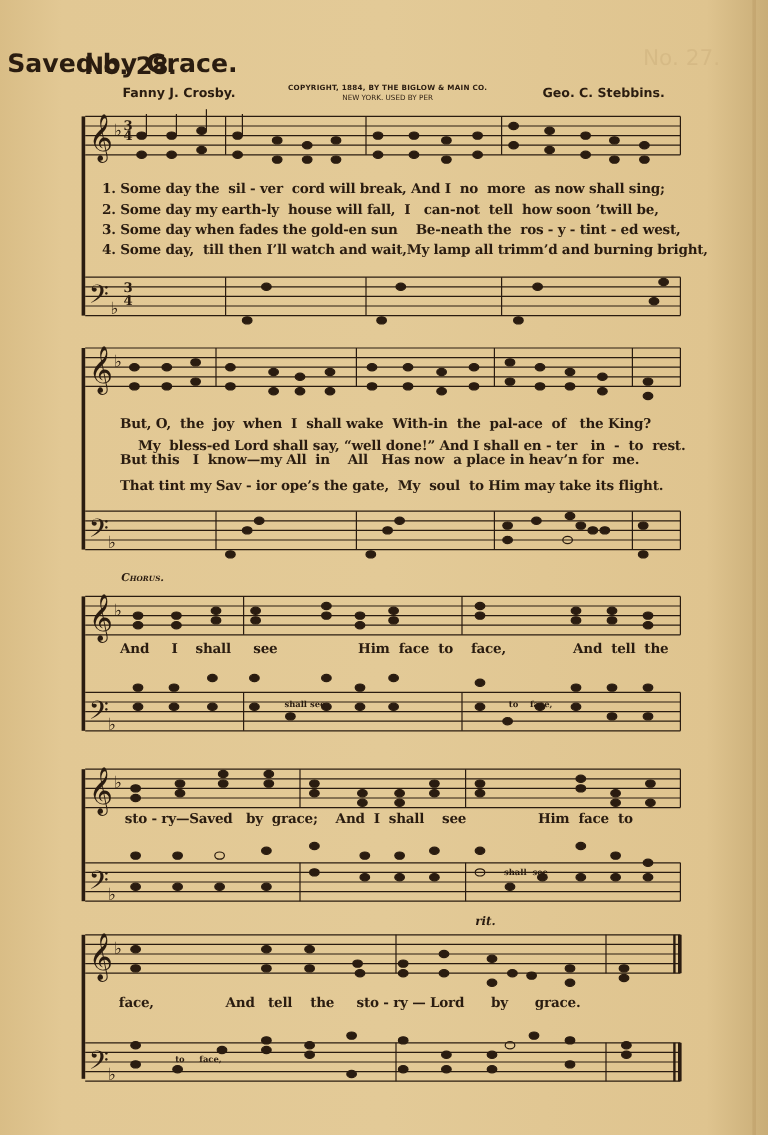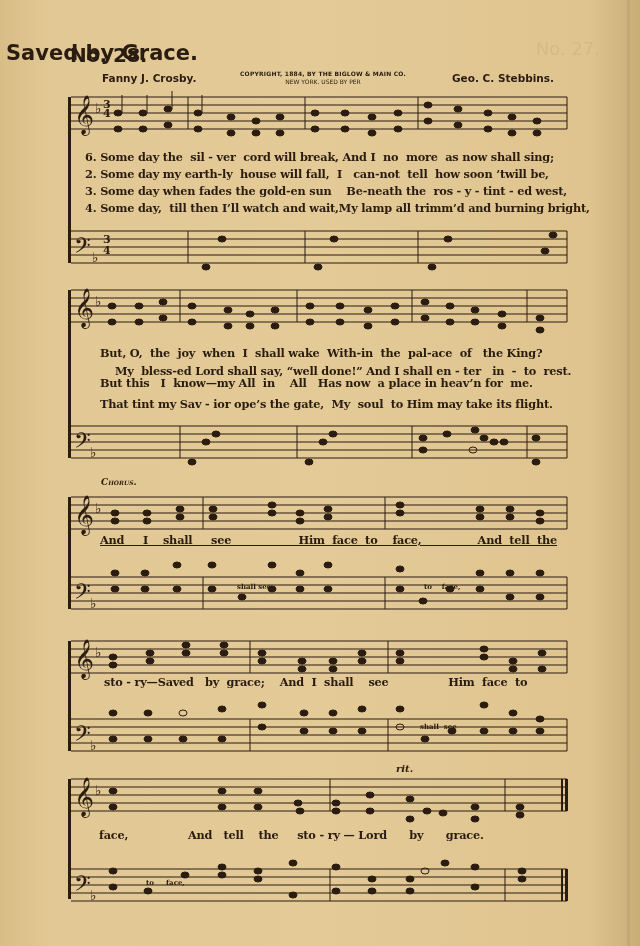--- a/index.html
+++ b/index.html
@@ -371,32 +371,32 @@
       <ellipse cx="410" cy="891" rx="4" ry="3"></ellipse>
     <ellipse cx="425" cy="871" rx="4" ry="3" fill="none"></ellipse>
       <ellipse cx="445" cy="863" rx="4" ry="3"></ellipse>
     <ellipse cx="475" cy="867" rx="4" ry="3"></ellipse>
       <ellipse cx="475" cy="887" rx="4" ry="3"></ellipse>
     <ellipse cx="522" cy="871" rx="4" ry="3"></ellipse>
       <ellipse cx="522" cy="879" rx="4" ry="3"></ellipse>
   </g>
 </svg>
 
-<div class="abs lyric" style="left:85px;top:150px;">6. Some day the  sil - ver  cord will break, And I  no  more  as now shall sing;</div>
+<div class="abs lyric" style="left:85px;top:150px;">1. Some day the  sil - ver  cord will break, And I  no  more  as now shall sing;</div>
 <div class="abs lyric" style="left:85px;top:167px;">2. Some day my earth-ly  house will fall,  I   can-not  tell  how soon ’twill be,</div>
 <div class="abs lyric" style="left:85px;top:184px;">3. Some day when fades the gold-en sun    Be-neath the  ros - y - tint - ed west,</div>
 <div class="abs lyric" style="left:85px;top:201px;">4. Some day,  till then I’ll watch and wait,My lamp all trimm’d and burning bright,</div>
 
 <div class="abs lyric" style="left:100px;top:346px;">But, O,  the  joy  when  I  shall wake  With-in  the  pal-ace  of   the King?</div>
 <div class="abs lyric" style="left:100px;top:376px;">But this   I  know—my All  in    All   Has now  a place in heav’n for  me.</div>
 <div class="abs lyric" style="left:100px;top:364px;margin-left:15px;">My  bless-ed Lord shall say, “well done!” And I shall en - ter   in  -  to  rest.</div>
 <div class="abs lyric" style="left:100px;top:397px;">That tint my Sav - ior ope’s the gate,  My  soul  to Him may take its flight.</div>
 
 <div class="abs chorus" style="left:101px;top:477px;font-style:italic;">Chorus.</div>
-<div class="abs lyric" style="left:100px;top:533px;text-decoration:underline;">And     I    shall     see                  Him  face  to    face,               And  tell  the</div>
+<div class="abs lyric" style="left:100px;top:533px;">And     I    shall     see                  Him  face  to    face,               And  tell  the</div>
 <div class="abs small" style="left:237px;top:550px;">shall see</div>
 <div class="abs small" style="left:424px;top:550px;">to    face,</div>
 
 <div class="abs lyric" style="left:104px;top:675px;">sto - ry—Saved   by  grace;    And  I  shall    see                Him  face  to</div>
 <div class="abs small" style="left:420px;top:690px;">shall  see</div>
 
 <div class="abs rit" style="left:396px;top:763px;">rit.</div>
 
 <div class="abs lyric" style="left:99px;top:828px;">face,                And   tell    the     sto - ry — Lord      by      grace.</div>
 <div class="abs small" style="left:146px;top:846px;">to     face,</div>

